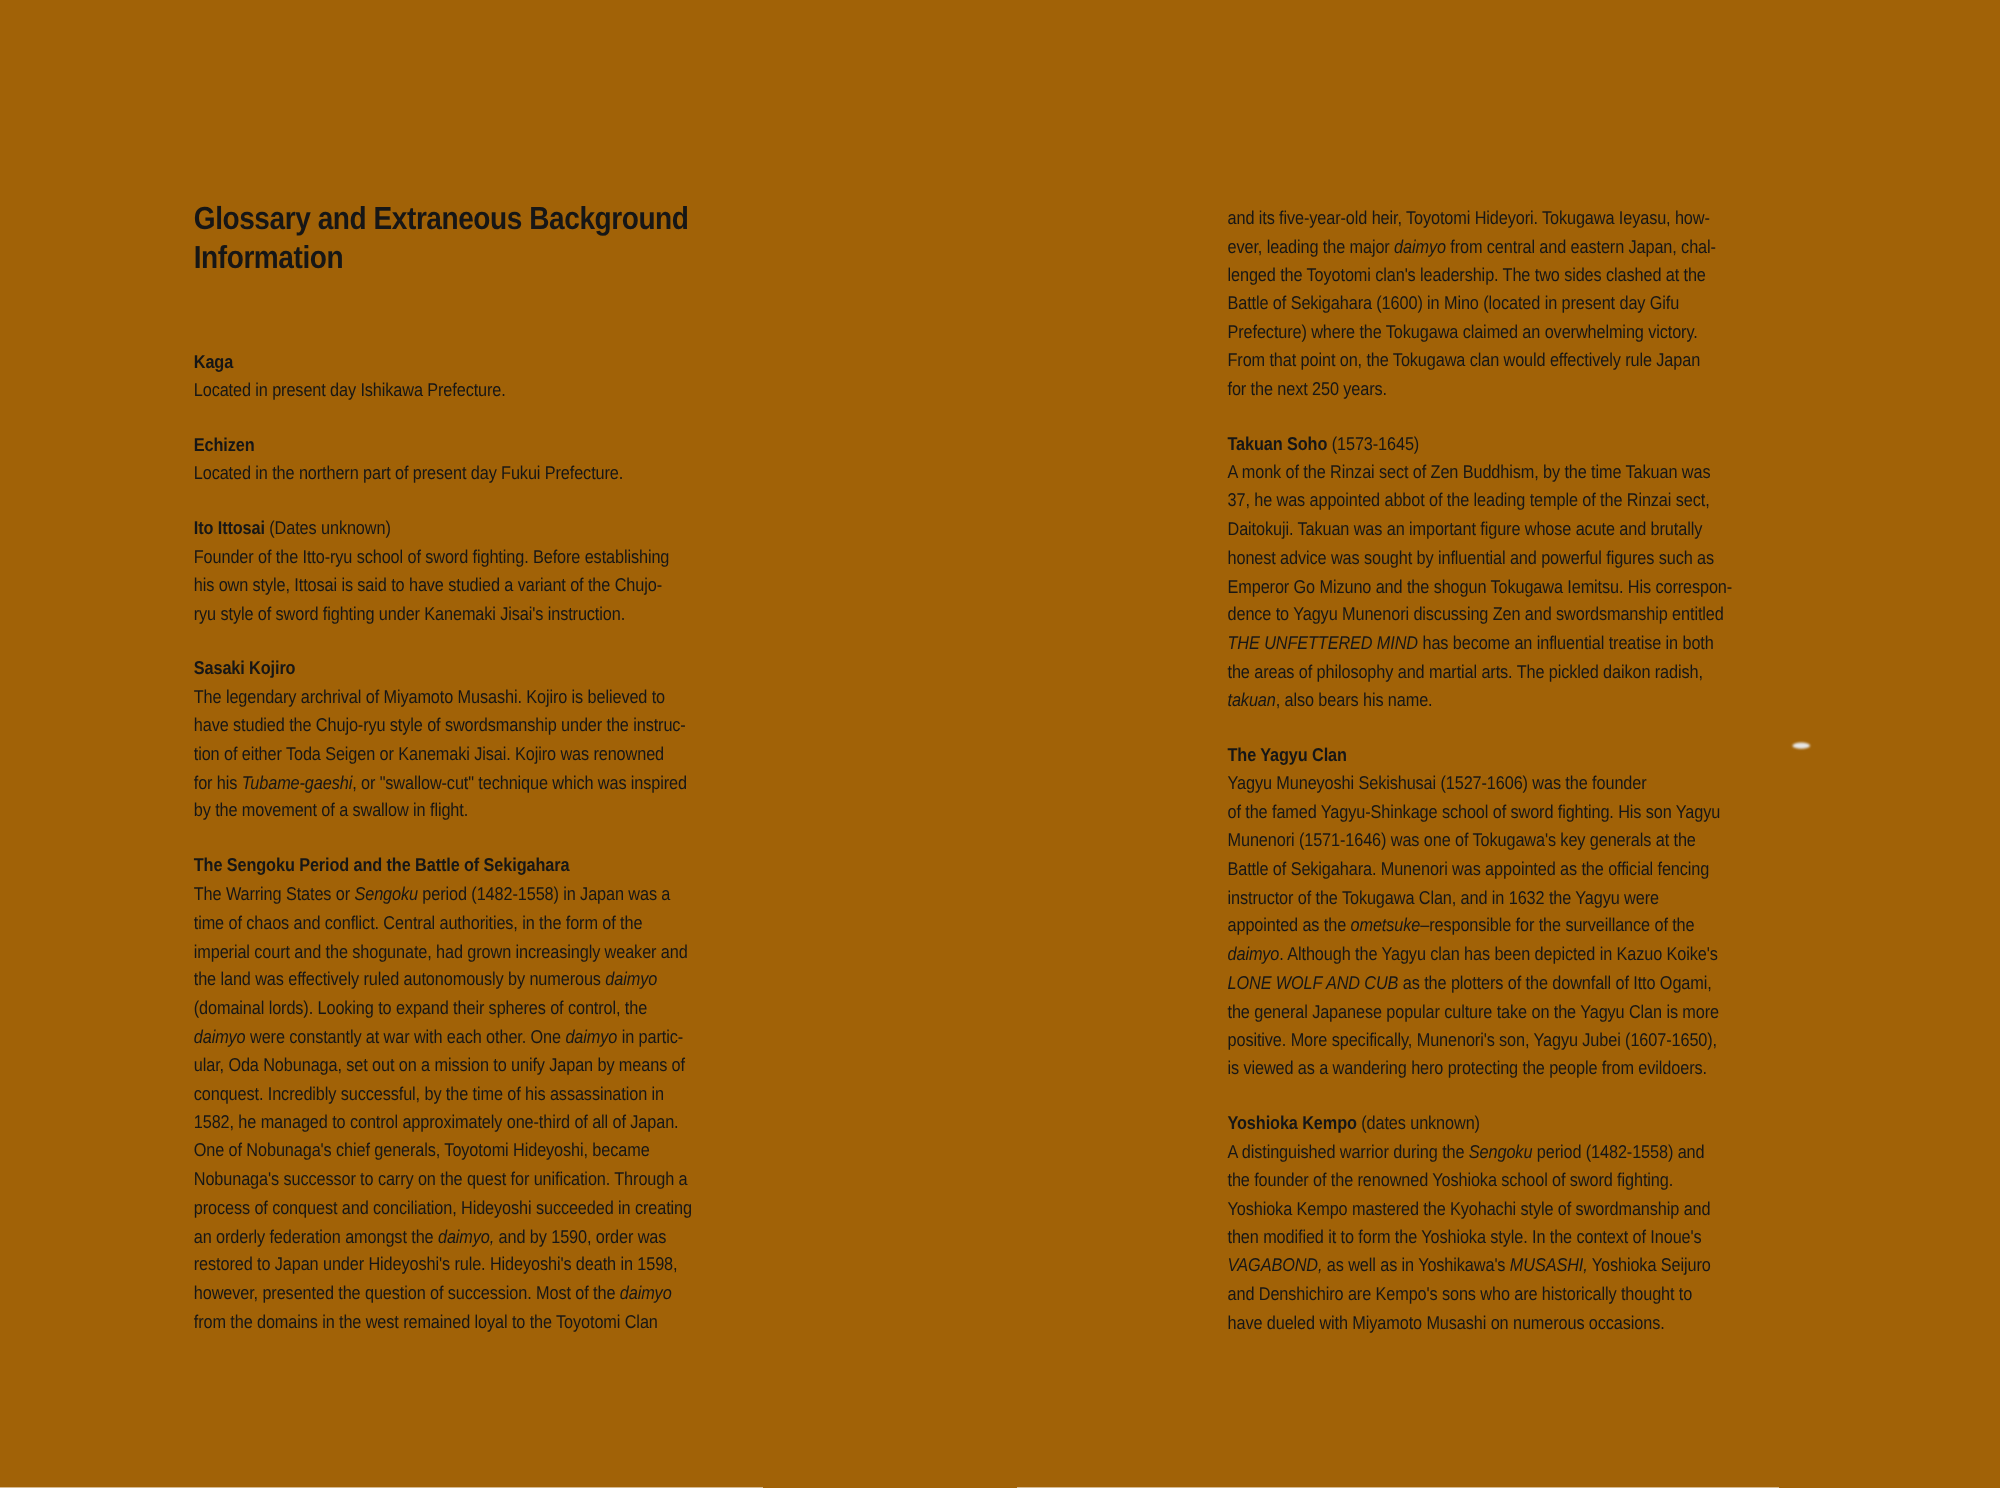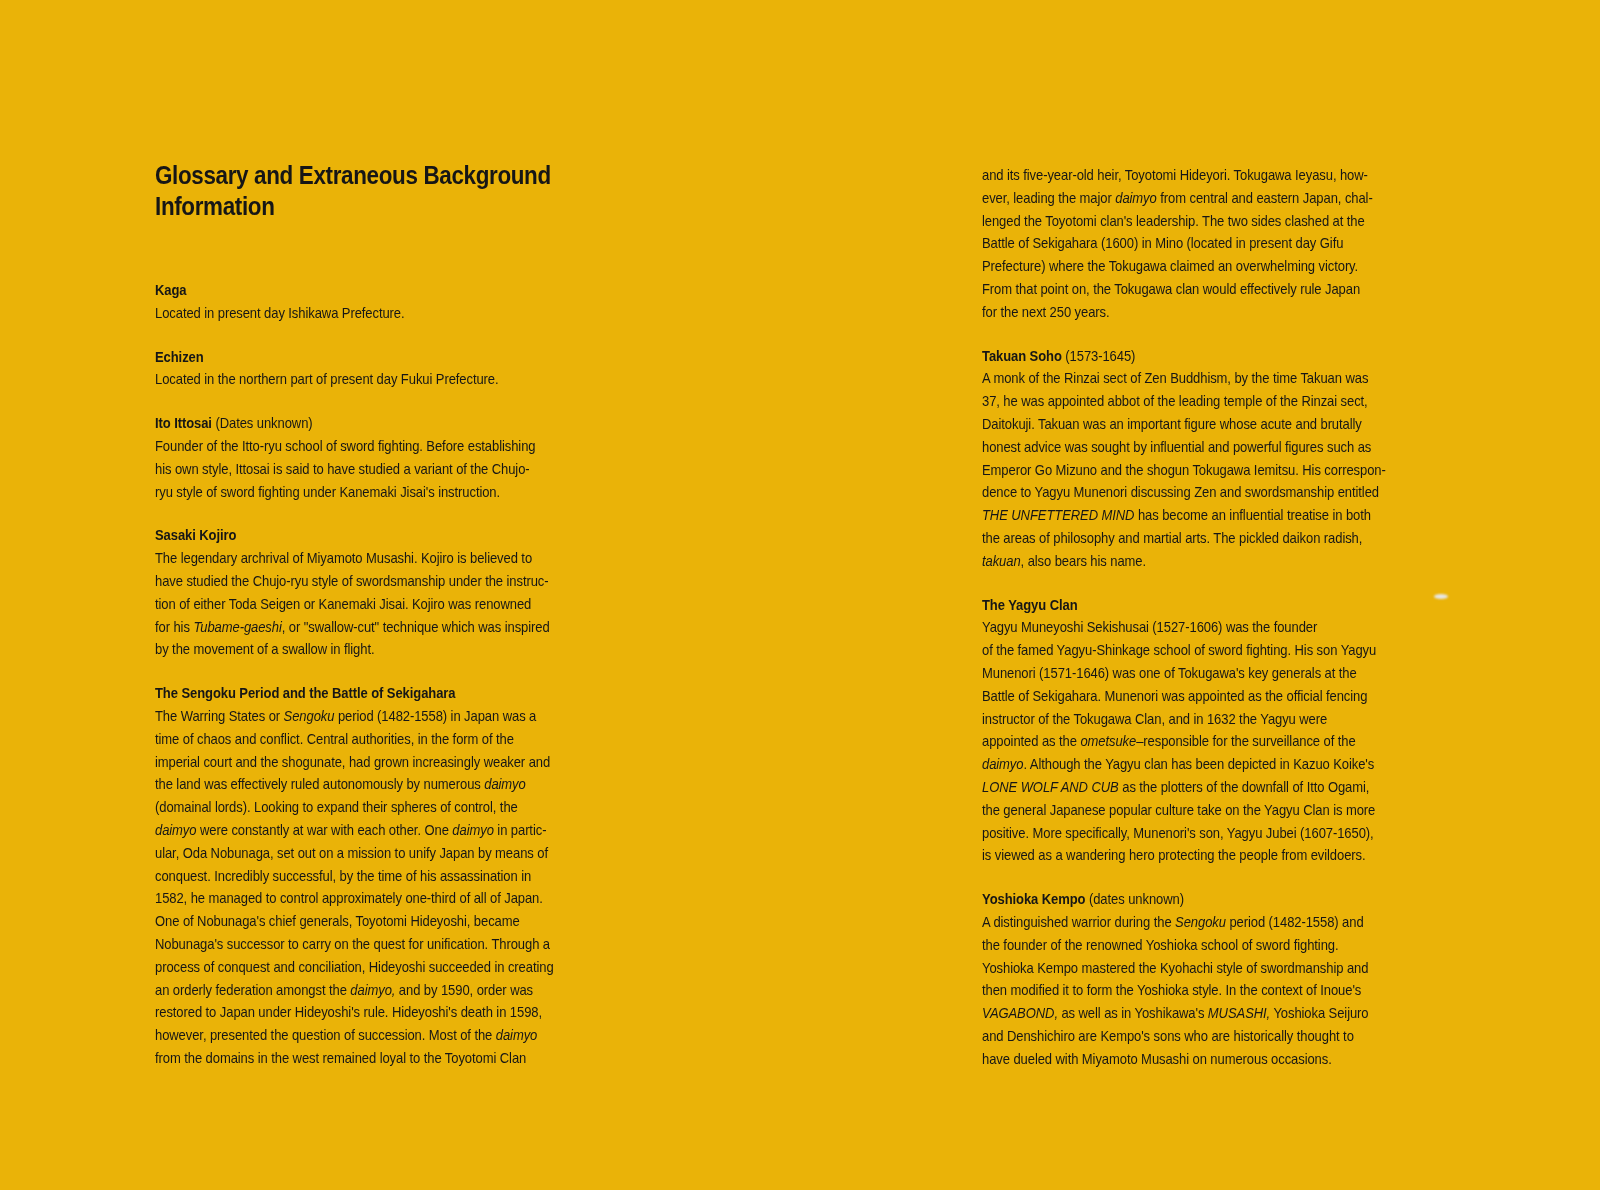--- a/index.html
+++ b/index.html
@@ -63,21 +63,21 @@
     width: 14px;
     height: 5px;
     background: #e6e6e6;
     border-radius: 50%;
     filter: blur(1px);
   }
 </style>
 </head>
 <body>
 
-<div class="page" style="background: #eab308; color: rgb(22, 22, 22);">
+<div class="page" style="background: #a16207; color: rgb(22, 22, 22);">
 
   <div class="col col-left">
     <h1 class="page-title">
       <span>Glossary and Extraneous Background</span>
       <span>Information</span>
     </h1>
     <div id="left-entries">
         <section class="entry">
           <h2 class="entry-heading"><span class="hname">Kaga</span></h2>
           <p class="entry-body">Located in present day Ishikawa Prefecture.</p>

